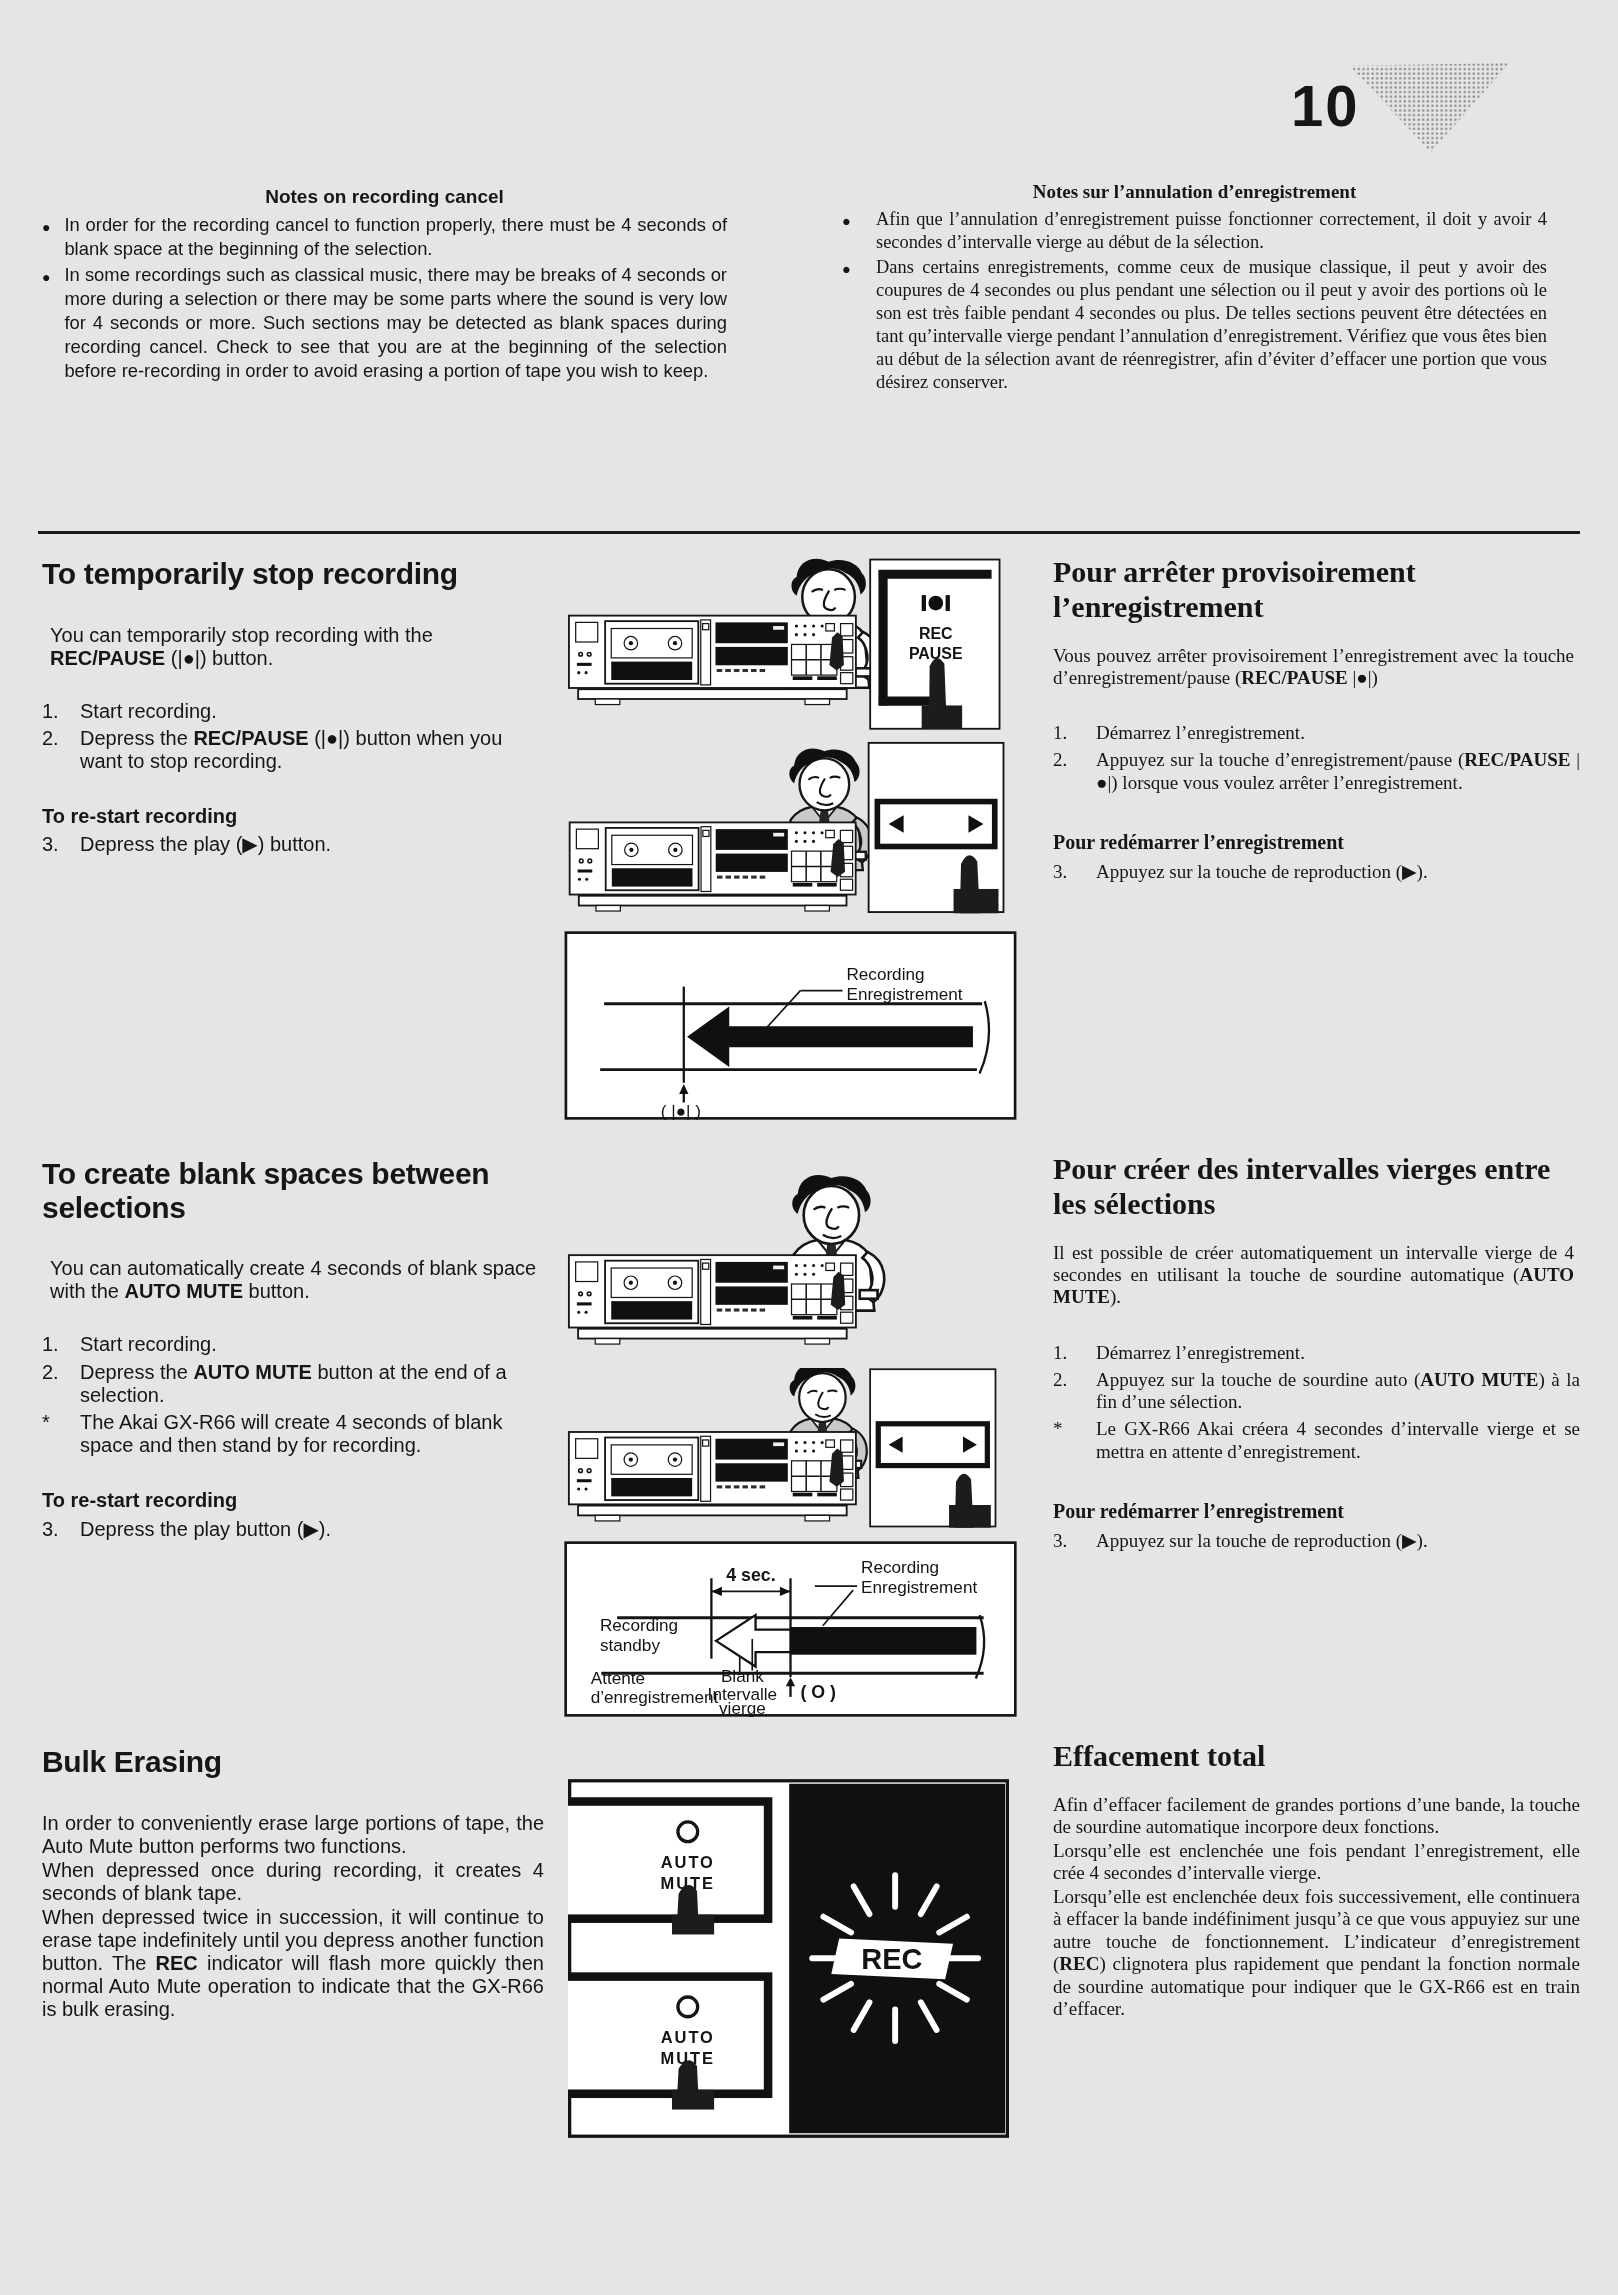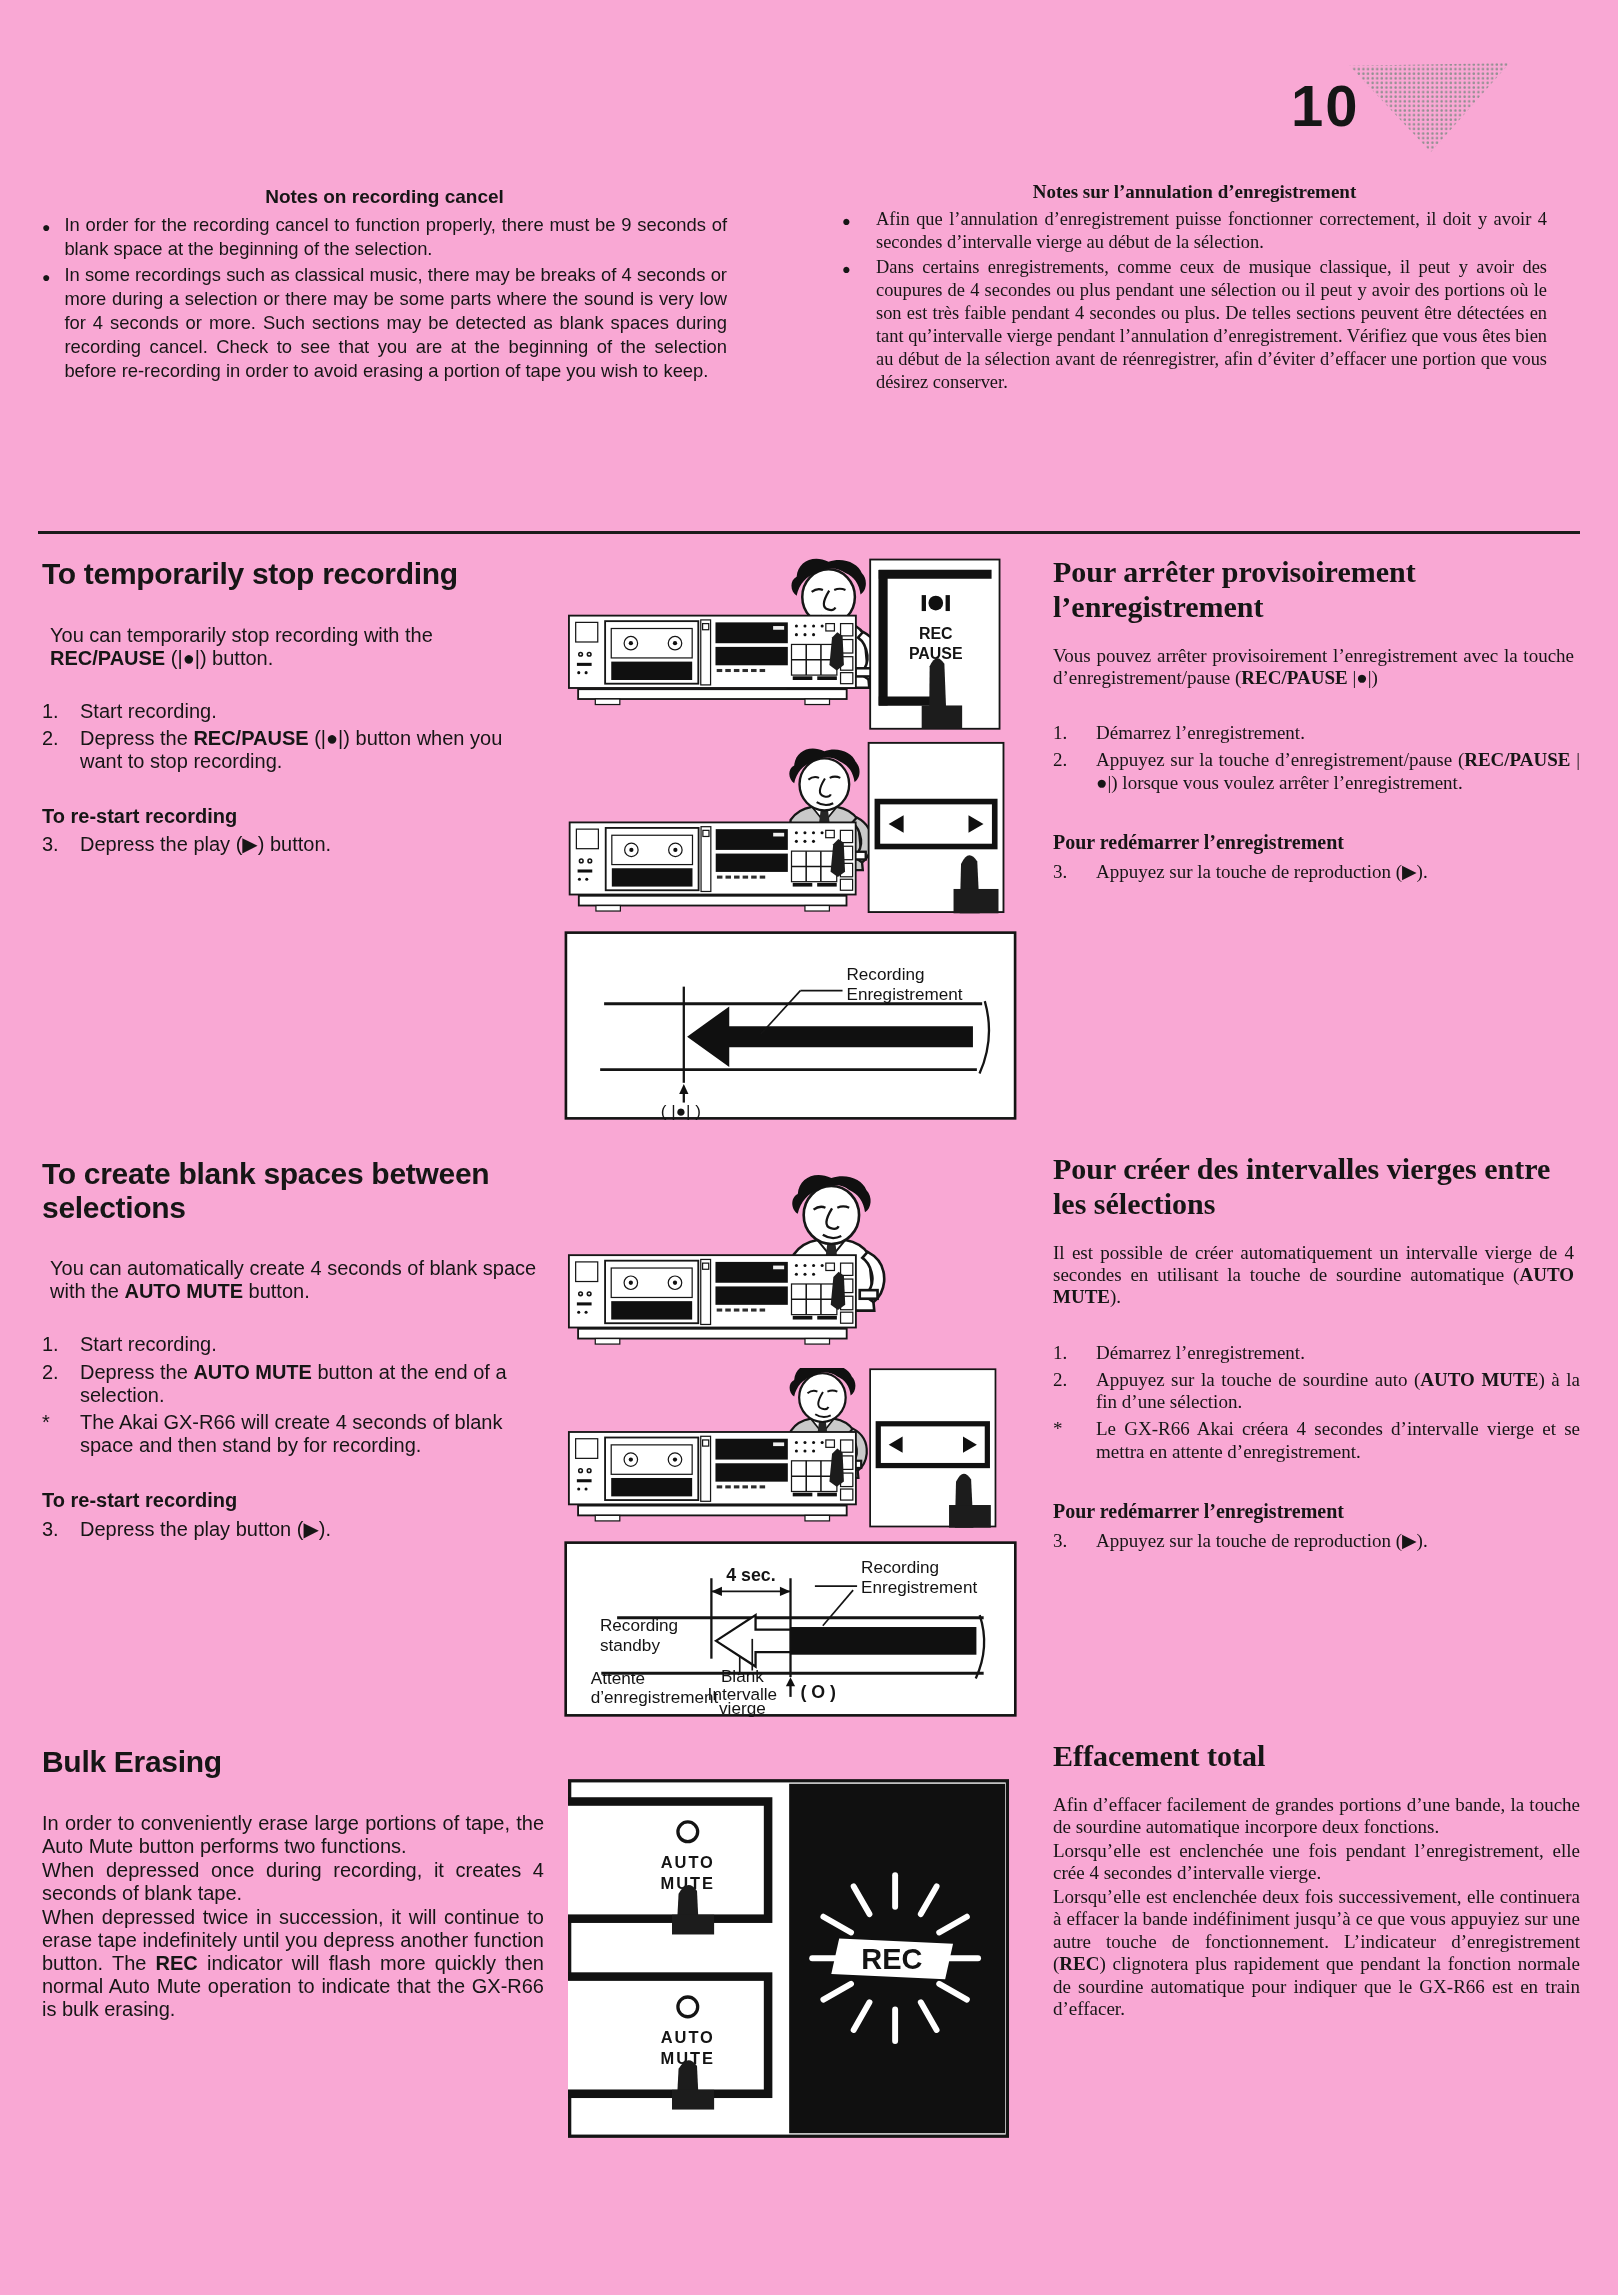--- a/index.html
+++ b/index.html
@@ -1,16 +1,16 @@
 <!DOCTYPE html>
 <html style="font-size:10.5px"><head>
 <meta charset="utf-8">
 <style>
   html,body{margin:0;padding:0;background:#6e6e6e;}
-  .page{position:relative;width:1619px;height:2295px;background:#f9a8d4;color:#161616;
+  .page{position:relative;width:1619px;height:2295px;background:#e5e5e5;color:#161616;
         font-family:"Liberation Sans",sans-serif;overflow:hidden;}
 
   
   .pageno{position:absolute;top:72px;left:1291px;font-size:58px;font-weight:700;
           letter-spacing:2px;font-family:"Liberation Sans",sans-serif;}
   .corner-tri{position:absolute;top:63px;left:1348px;}
 
   
   .notes{position:absolute;}
   .notes h3{margin:0 0 5.3px 0;font-size:19px;line-height:1.15;text-align:center;}
@@ -188,21 +188,21 @@
 
   <div class="pageno">10</div>
   <svg class="corner-tri" width="163" height="92" viewBox="0 0 248 140">
     <polygon points="2,4 246,0 126,136" fill="url(#halftone)"></polygon>
   </svg>
 
   <section class="notes notes-en">
     <h3>Notes on recording cancel</h3>
     <div class="bullet">
       <span class="dot">●</span>
-      <p class="just">In order for the recording cancel to function properly, there must be 9 seconds of blank space at the beginning of the selection.</p>
+      <p class="just">In order for the recording cancel to function properly, there must be 4 seconds of blank space at the beginning of the selection.</p>
     </div>
     <div class="bullet">
       <span class="dot">●</span>
       <p class="just">In some recordings such as classical music, there may be breaks of 4 seconds or more during a selection or there may be some parts where the sound is very low for 4 seconds or more. Such sections may be detected as blank spaces during recording cancel. Check to see that you are at the beginning of the selection before re-recording in order to avoid erasing a portion of tape you wish to keep.</p>
     </div>
   </section>
 
   <section class="notes notes-fr fr">
     <h3>Notes sur l’annulation d’enregistrement</h3>
     <div class="bullet">

